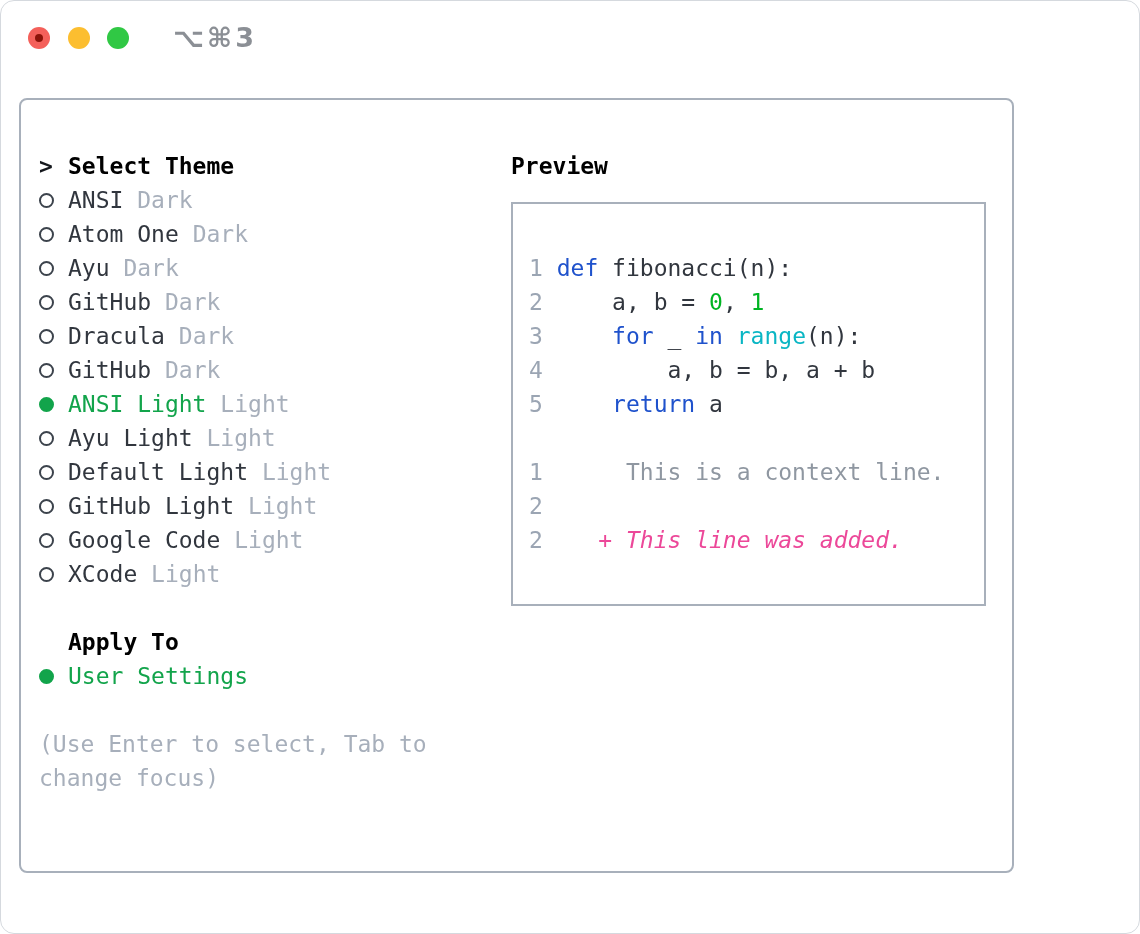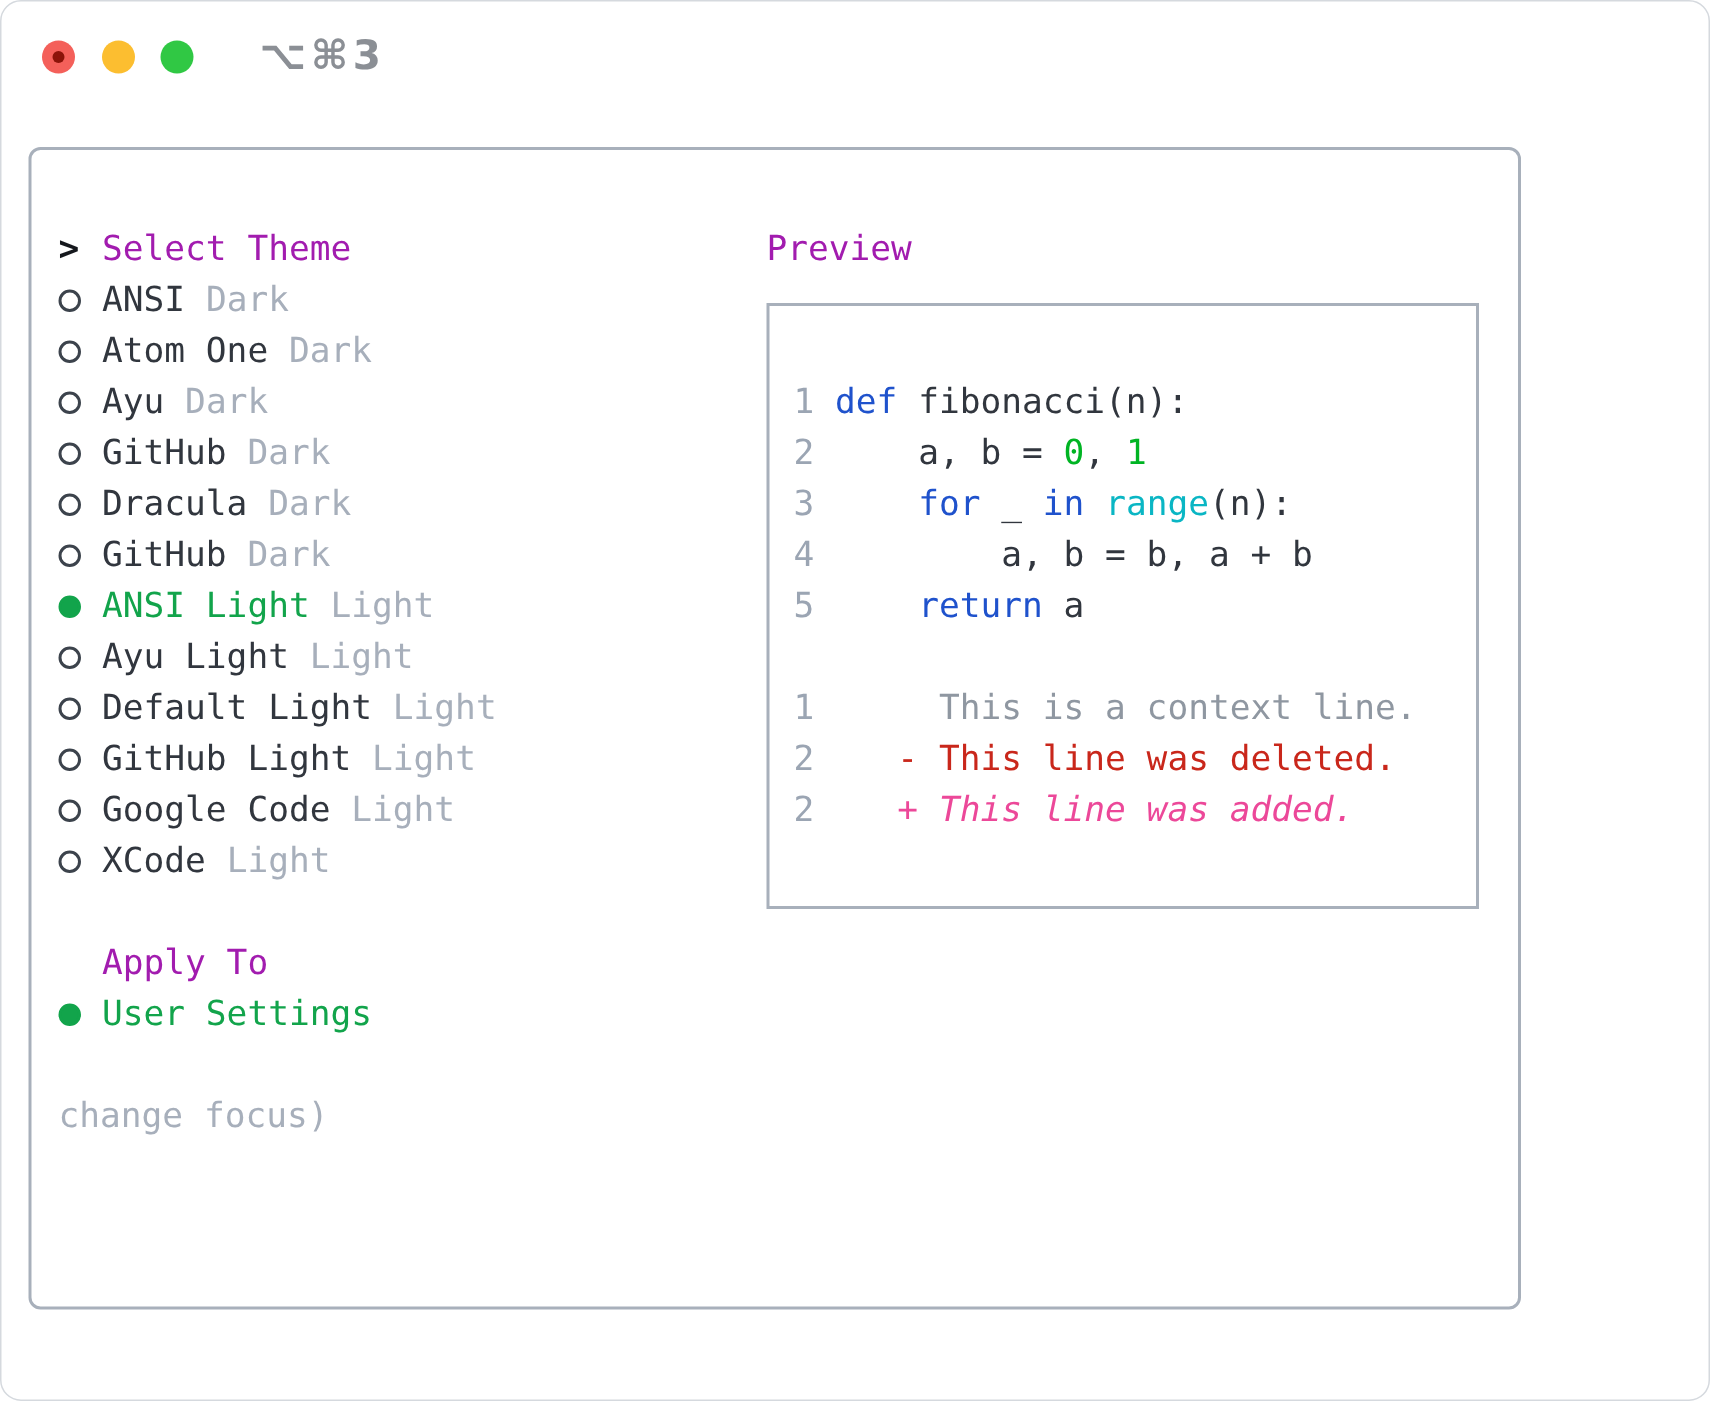--- a/index.html
+++ b/index.html
@@ -30,21 +30,21 @@
 
   
   .panel {
     position:absolute; left:18px; top:97px; width:995px; height:775px;
     border:2px solid #a8b0bb; border-radius:8px; background:#ffffff;
   }
 
   .row { height:34px; display:flex; align-items:center; font-size:23px; color:#31363e; }
   .marker { width:29px; display:flex; align-items:center; flex:0 0 29px; }
   .cursor { font-weight:bold; color:#15181d; }
-  .hdr { font-weight:normal; color:#a21caf; white-space:pre; }
+  .hdr { font-weight:bold; color:#000000; white-space:pre; }
   .t-name { white-space:pre; color:#31363e;text-align:center; }
   .t-var  { white-space:pre; color:#a7afbb; margin-left:0.603em; }
   .radio {
     width:15px; height:15px; border:2.5px solid #3c434c; border-radius:50%;
     background:transparent;
   }
   .row.selected .radio { background:#12a44b; border-color:#12a44b; }
   .row.selected .t-name { color:#12a44b; }
   .help-text { color:#a7afbb; white-space:pre; }
 
@@ -183,20 +183,23 @@
       <div class="row theme-row selected">
         <span class="marker">
             <span class="radio"></span>
           </span>
         <span class="t-name">User Settings</span>
       </div>
 
       <div class="row"></div>
 
       <div class="row">
+        <span class="help-text">(Use Enter to select, Tab to</span>
+      </div>
+      <div class="row">
         <span class="help-text">change focus)</span>
       </div>
     </div>
 
     <div class="preview-col">
       <div class="row">
         <span class="hdr">Preview</span>
       </div>
 
       <div class="preview-box">
@@ -234,21 +237,20 @@
         </div>
 
         <div class="code-line"></div>
 
         <div class="code-line">
           <span class="ln">1</span>
           <span class="diff-body context">     This is a context line.</span>
         </div>
         <div class="code-line">
           <span class="ln">2</span>
-          <span class="diff-body deleted">   - This line was deleted.</span>
         </div>
         <div class="code-line">
           <span class="ln">2</span>
           <span class="diff-body added">   + This line was added.</span>
         </div>
       </div>
     </div>
 
   </div>
 </div>

